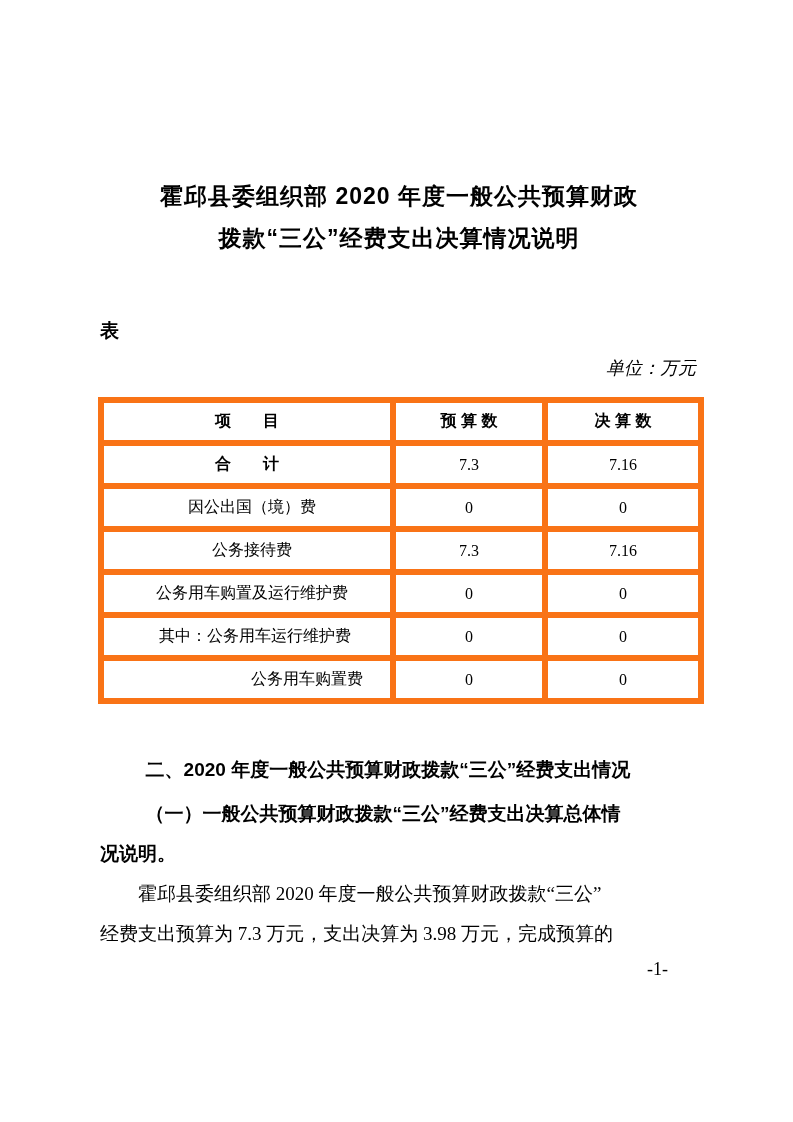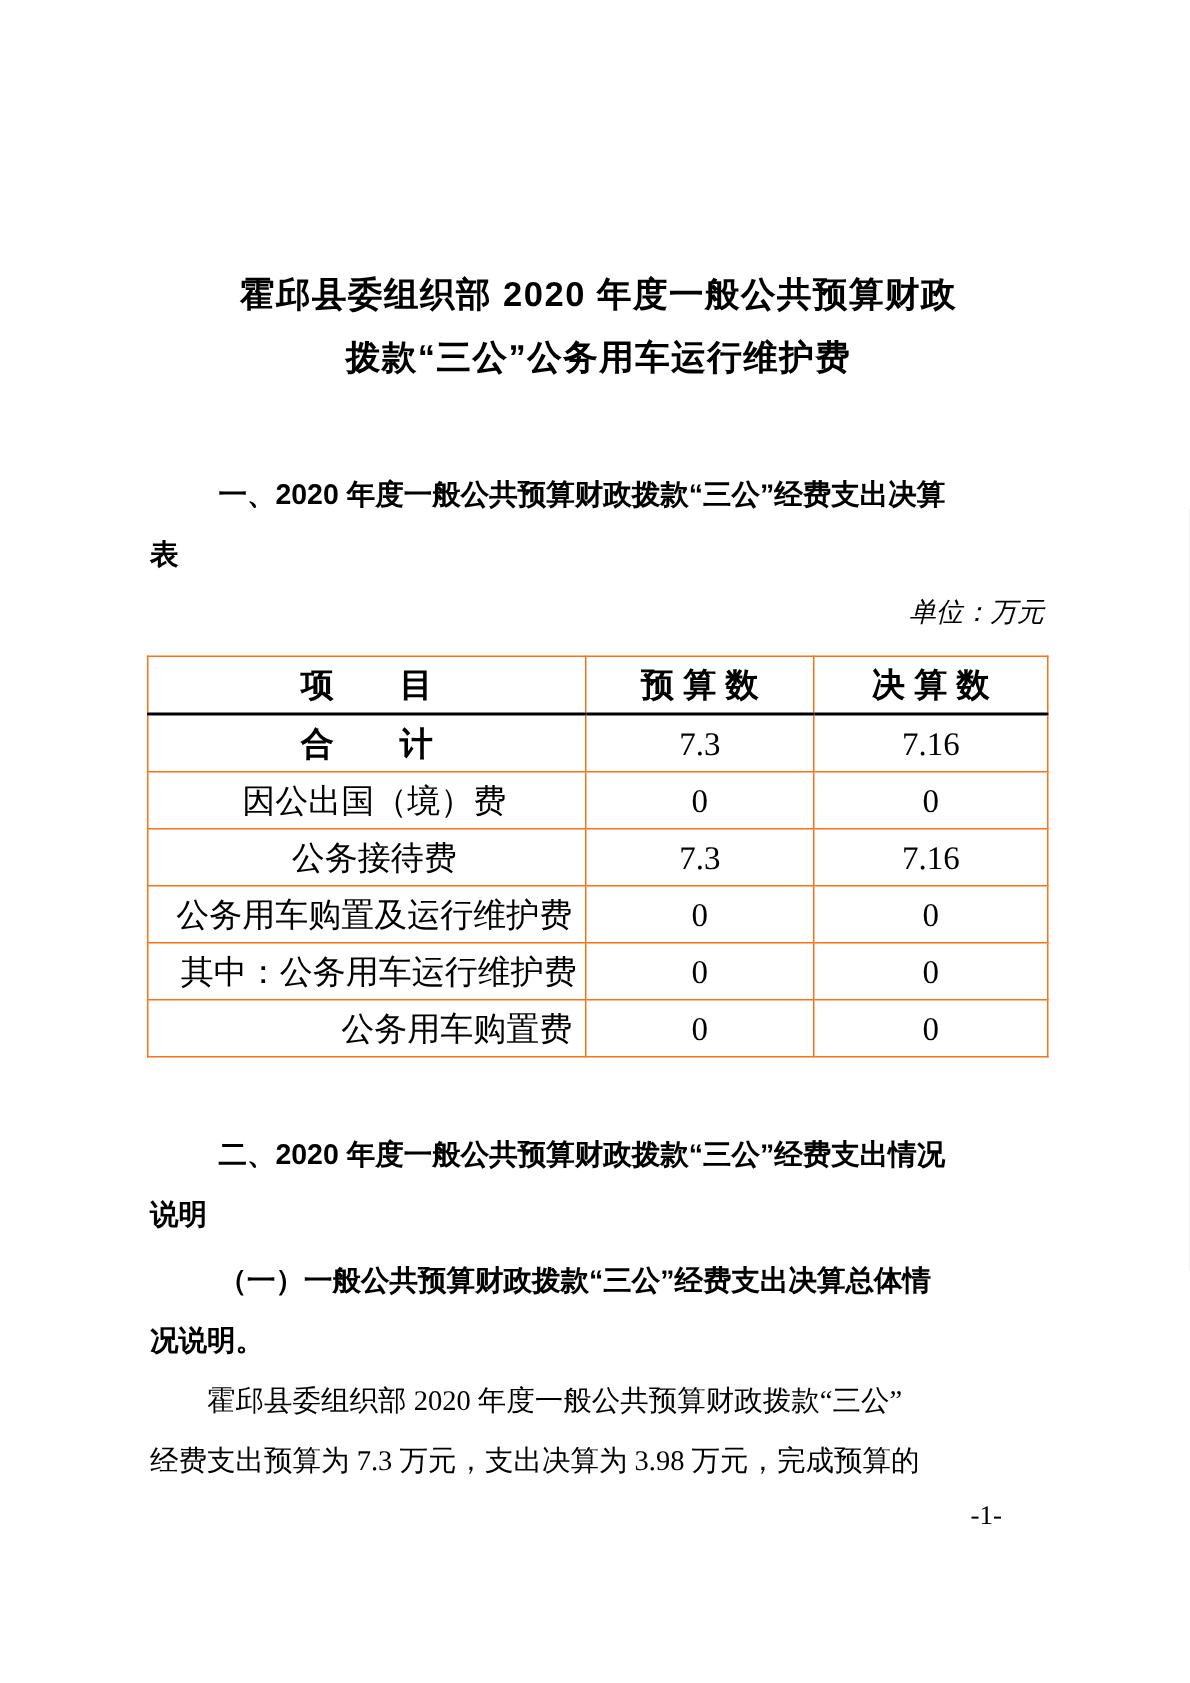--- a/index.html
+++ b/index.html
@@ -40,24 +40,24 @@
   }
   .sec1 { margin-top: 52px; }
   .budget-table {
     border-collapse: collapse;
     table-layout: fixed;
     width: 600px;
     margin-top: 14px;
     margin-left: -2px;
   }
   .budget-table th, .budget-table td {
-    border: 1px solid #f97316;
+    border: 6px solid #f97316;
     height: 37px;
     padding: 0;
-    font-size: 22px;
+    font-size: 16px;
     vertical-align: middle;
   }
   .budget-table col.c1 { width: 292px; }
   .budget-table col.c2 { width: 152px; }
   .budget-table col.c3 { width: 156px; }
   .budget-table th {
     font-family: "Liberation Sans", sans-serif;
     font-weight: bold;
     text-align: center;
     border-bottom: 2px solid #000;
@@ -86,25 +86,24 @@
     padding-right: 30px;
   }
 </style>
 </head>
 <body>
 
 <div class="page">
 
   <div class="title">
     <div>霍邱县委组织部 2020 年度一般公共预算财政</div>
-    <div>拨款“三公”公务用车运行维护费</div>
+    <div>拨款“三公”经费支出决算情况说明</div>
   </div>
 
   <div class="heading sec1">
-    <div class="line1">一、2020 年度一般公共预算财政拨款“三公”经费支出决算</div>
     <div>表</div>
   </div>
 
   <div class="unit-label">单位：万元</div>
 
   <table class="budget-table">
     <colgroup>
         <col class="c1">
         <col class="c2">
         <col class="c3">
@@ -143,21 +142,20 @@
     <tr class="sub2">
       <td class="item">公务用车购置费</td>
       <td class="num">0</td>
       <td class="num">0</td>
     </tr>
   </tbody>
     </table>
 
   <div class="heading sec2">
     <div class="line1">二、2020 年度一般公共预算财政拨款“三公”经费支出情况</div>
-    <div>说明</div>
   </div>
 
   <div class="heading subheading">
     <div class="line1">（一）一般公共预算财政拨款“三公”经费支出决算总体情</div>
     <div>况说明。</div>
   </div>
 
   <div class="para">
     <div class="line1">霍邱县委组织部 2020 年度一般公共预算财政拨款“三公”</div>
     <div>经费支出预算为 7.3 万元，支出决算为 3.98 万元，完成预算的</div>

